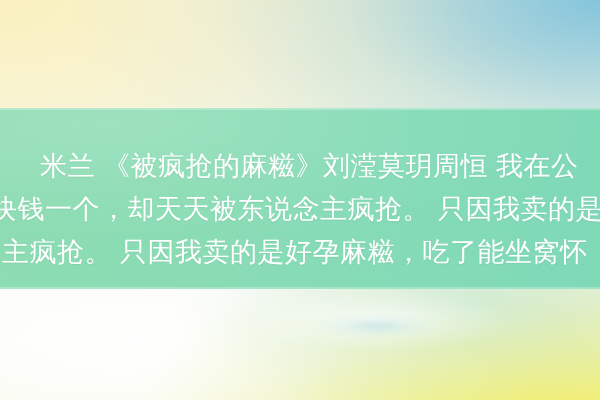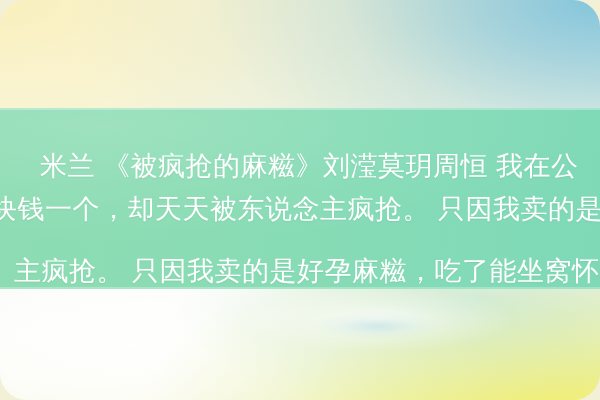--- a/index.html
+++ b/index.html
@@ -13,21 +13,20 @@
     overflow: hidden;
     font-family: "Liberation Sans", "DejaVu Sans", sans-serif;
     background: #f3f0d8;
   }
 
   #canvas {
     position: relative;
     width: 600px;
     height: 400px;
     overflow: hidden;
-    border-radius: 27px;
   }
 
   
   .bg-base {
     position: absolute;
     inset: 0;
     background:
       linear-gradient(170deg,
         #f6eec3 0%,
         #f7f2cf 18%,
@@ -170,21 +169,21 @@
     white-space: nowrap;
     color: #ffffff;
     font-size: 27px;
     line-height: 1;
     letter-spacing: 0.5px;
     font-weight: 400;
     text-shadow: 0 1px 1px rgba(110,180,150,0.25);
   }
   .line-1 { left: 40px;   top: 45px; }
   .line-2 { left: -10px;  top: 88px; }
-  .line-3 { left: 14px;   top: 131px; margin-top: 19px; }
+  .line-3 { left: 2px;   top: 131px; }
 </style>
 </head>
 <body>
 
 <div id="canvas">
 
   <div class="bg-base"></div>
   <div class="bg-wash-cream"></div>
   <div class="bg-wash-blue"></div>
   <div class="bg-wash-white"></div>

